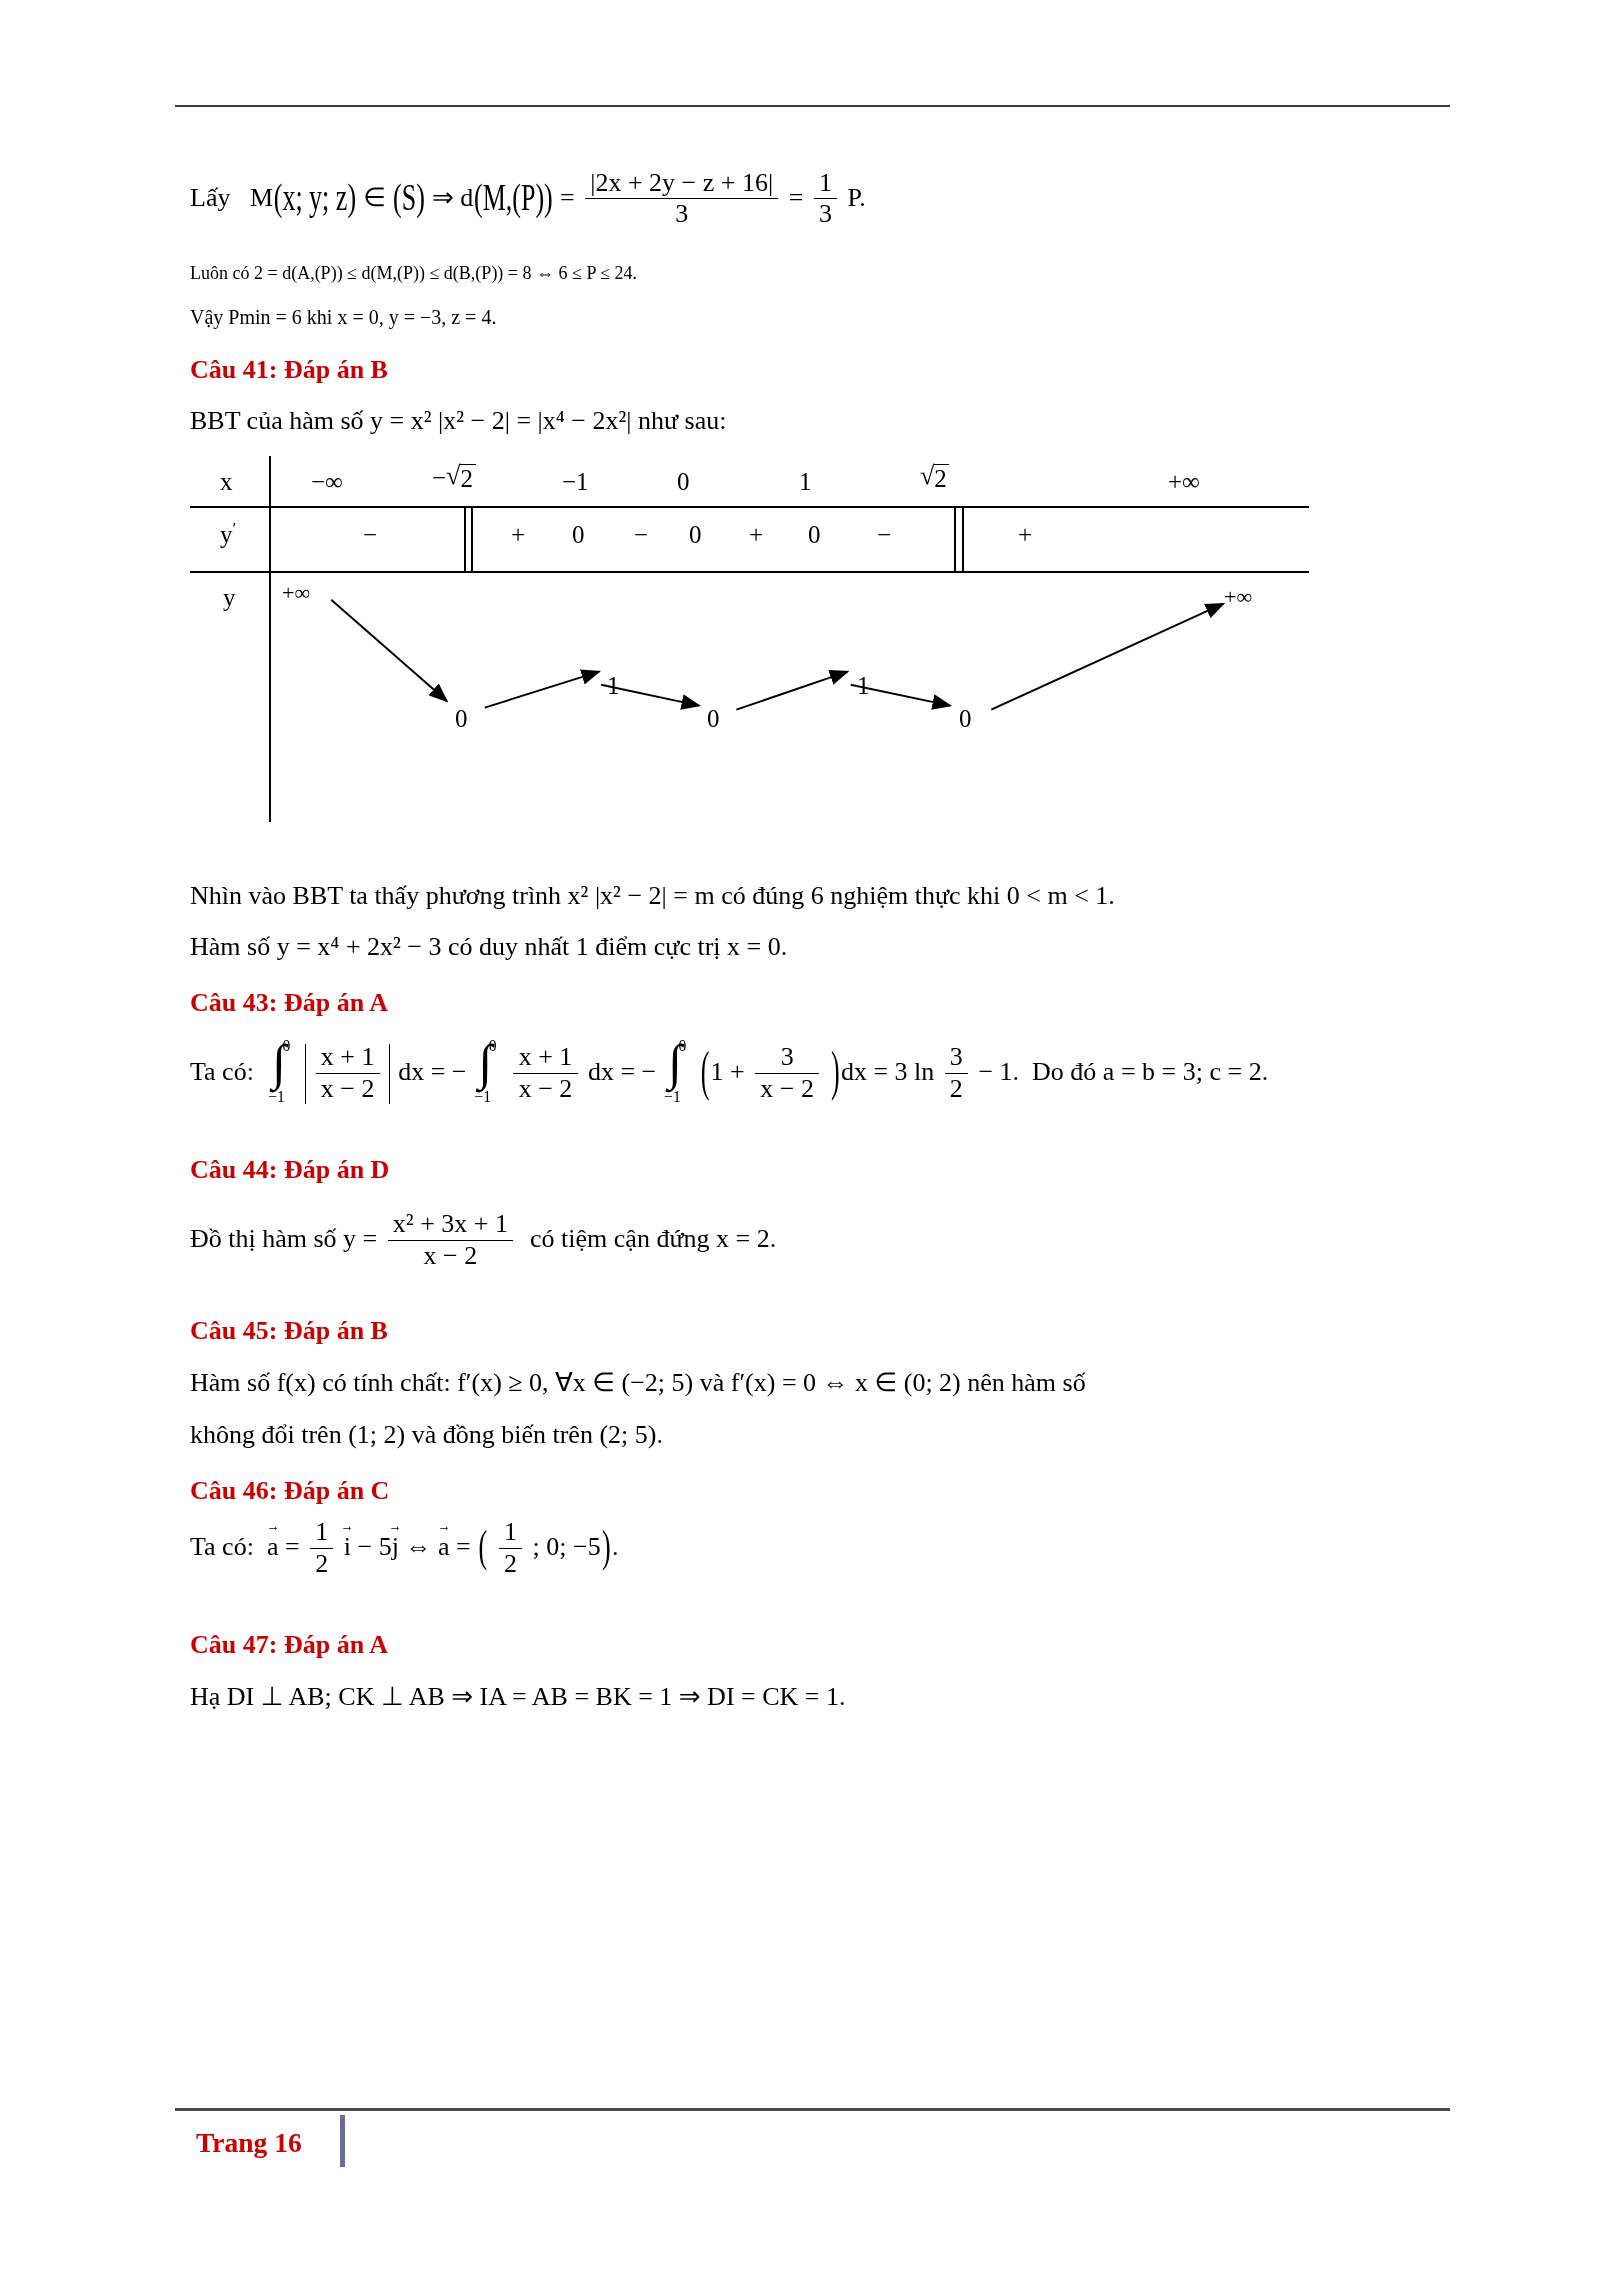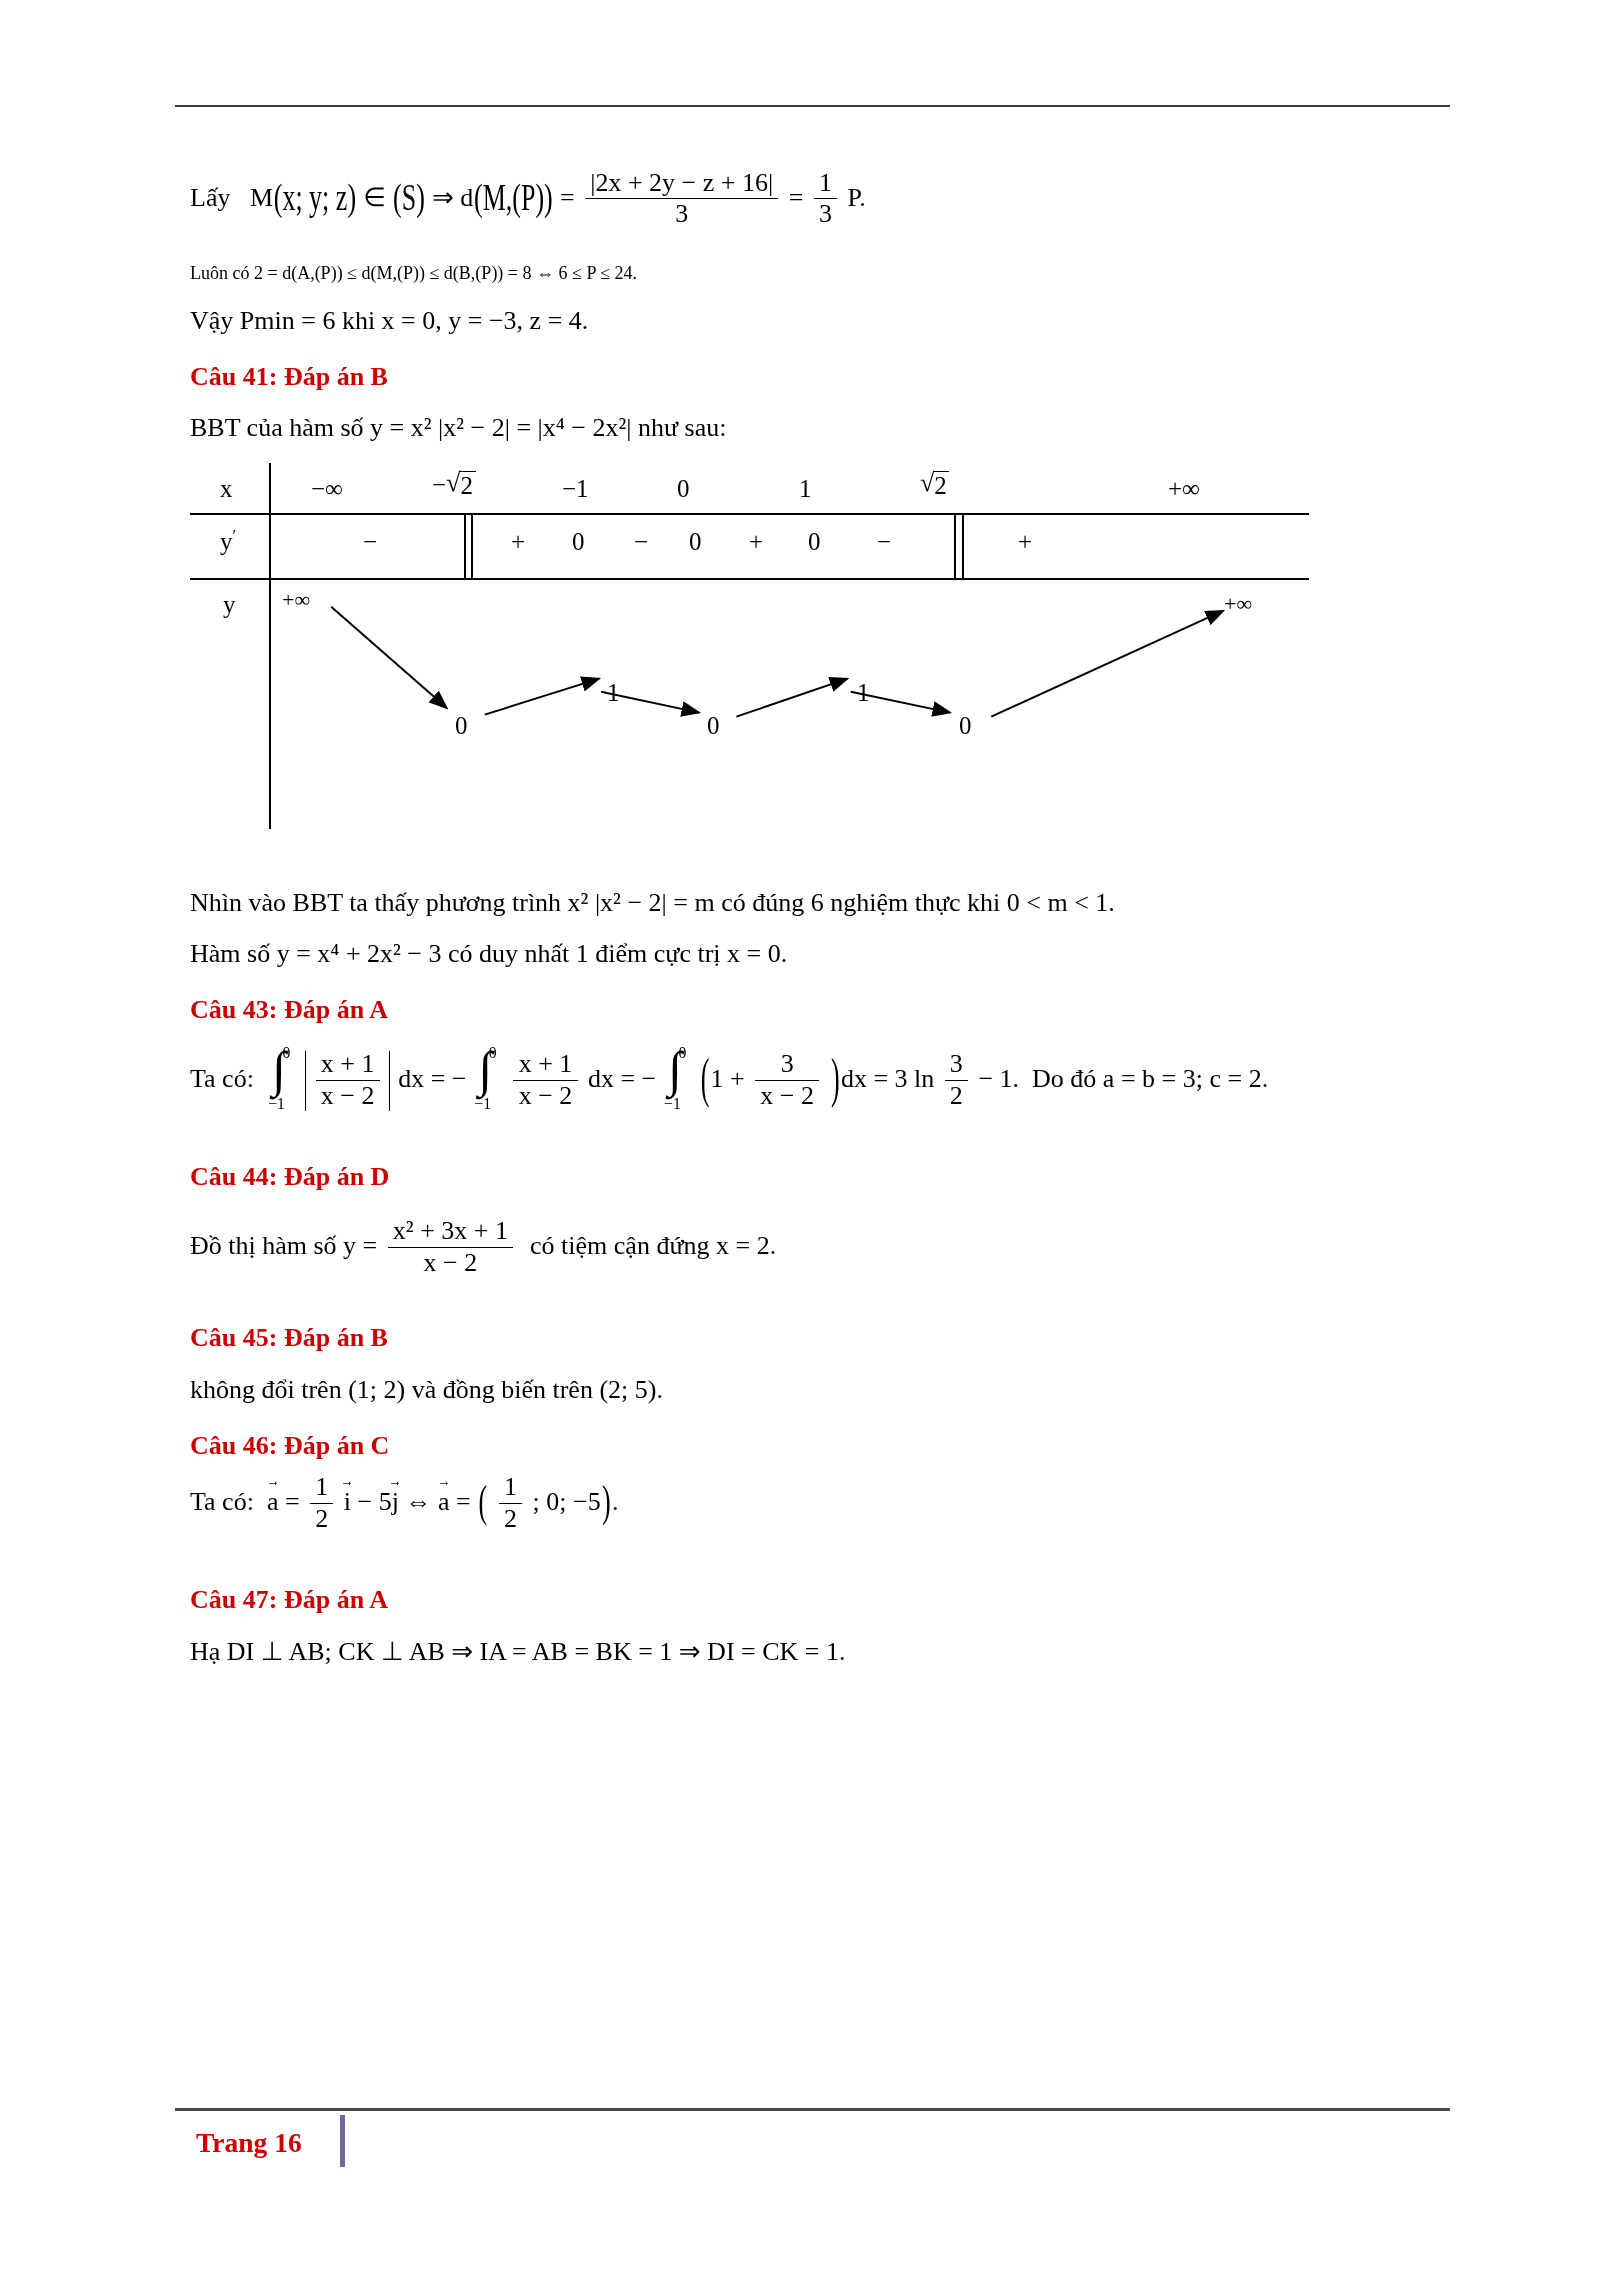--- a/index.html
+++ b/index.html
@@ -235,21 +235,21 @@
         <span class="frac">
           <span class="num">1</span>
           <span class="den">3</span>
         </span>
         <span>P.</span>
       </span>
     </div>
 
     <div class="para" style="font-size:18px; margin-top:14.4px;">Luôn có  2 = d(A,(P)) ≤ d(M,(P)) ≤ d(B,(P)) = 8 ⇔ 6 ≤ P ≤ 24.</div>
 
-    <div class="para" style="font-size:26px; margin-top:22px;">Vậy  Pmin = 6 khi  x = 0, y = −3, z = 4.</div>
+    <div class="para" style="font-size:20px; margin-top:22px;">Vậy  Pmin = 6 khi  x = 0, y = −3, z = 4.</div>
 
     <div class="heading">Câu 41: Đáp án B</div>
     <div class="para" style="margin-top:21px;">BBT của hàm số  y = x² |x² − 2| = |x⁴ − 2x²|  như sau:</div>
 
     <div class="bbt">
 
       <div class="vline" style="left:79px; top:0px; height:366px;"></div>
 
       <div class="hline" style="left:0px; top:50px; width:1119px;"></div>
       <div class="hline" style="left:0px; top:115px; width:1119px;"></div>
@@ -354,20 +354,21 @@
         <span>Đồ thị hàm số  y =</span>
         <span class="frac">
           <span class="num">x² + 3x + 1</span>
           <span class="den">x − 2</span>
         </span>
         &nbsp;<span>có tiệm cận đứng  x = 2.</span>
       </span>
     </div>
 
     <div class="heading">Câu 45: Đáp án B</div>
+    <div class="para" style="margin-top:21px;">Hàm số  f(x)  có tính chất:  f′(x) ≥ 0, ∀x ∈ (−2; 5)  và  f′(x) = 0 ⇔ x ∈ (0; 2)  nên hàm số</div>
     <div class="para" style="margin-top:22px;">không đổi trên (1; 2) và đồng biến trên (2; 5).</div>
 
     <div class="heading">Câu 46: Đáp án C</div>
     <div class="para" style="margin-top:13px; height:85px;">
       <span style="display:inline-block; vertical-align:middle;">
         <span>Ta có:</span>&nbsp;
         <span class="vecarrow">a</span> =
         <span class="frac">
           <span class="num">1</span>
           <span class="den">2</span>

